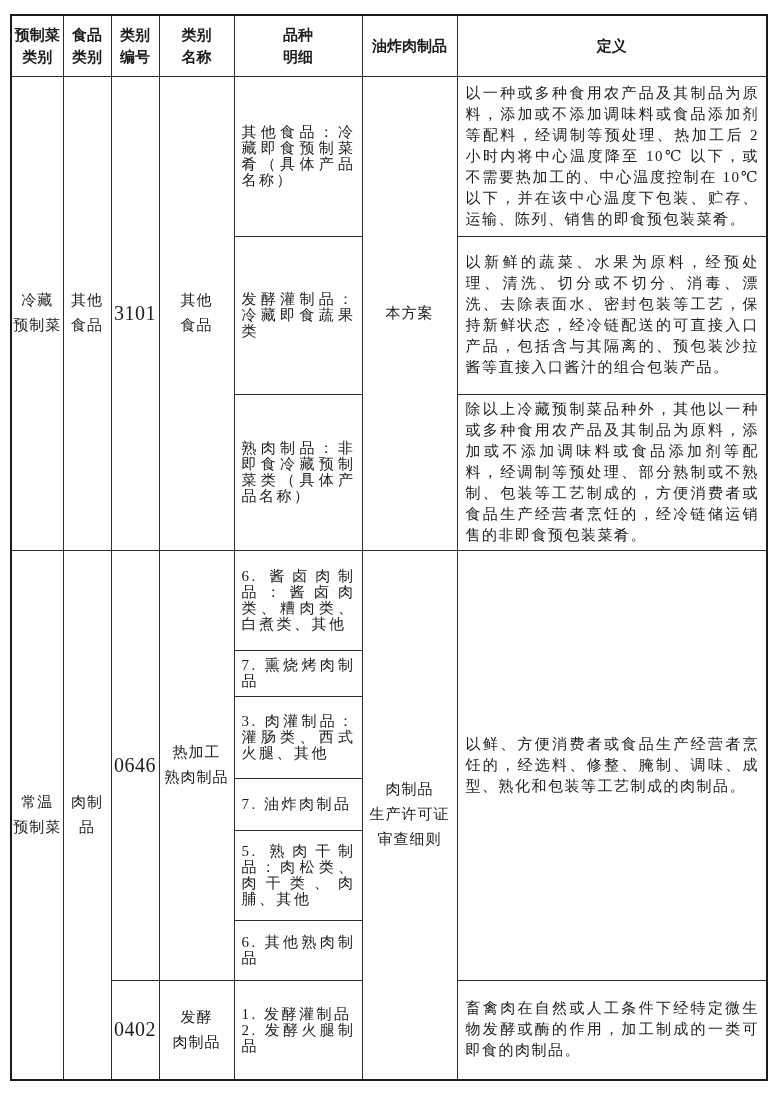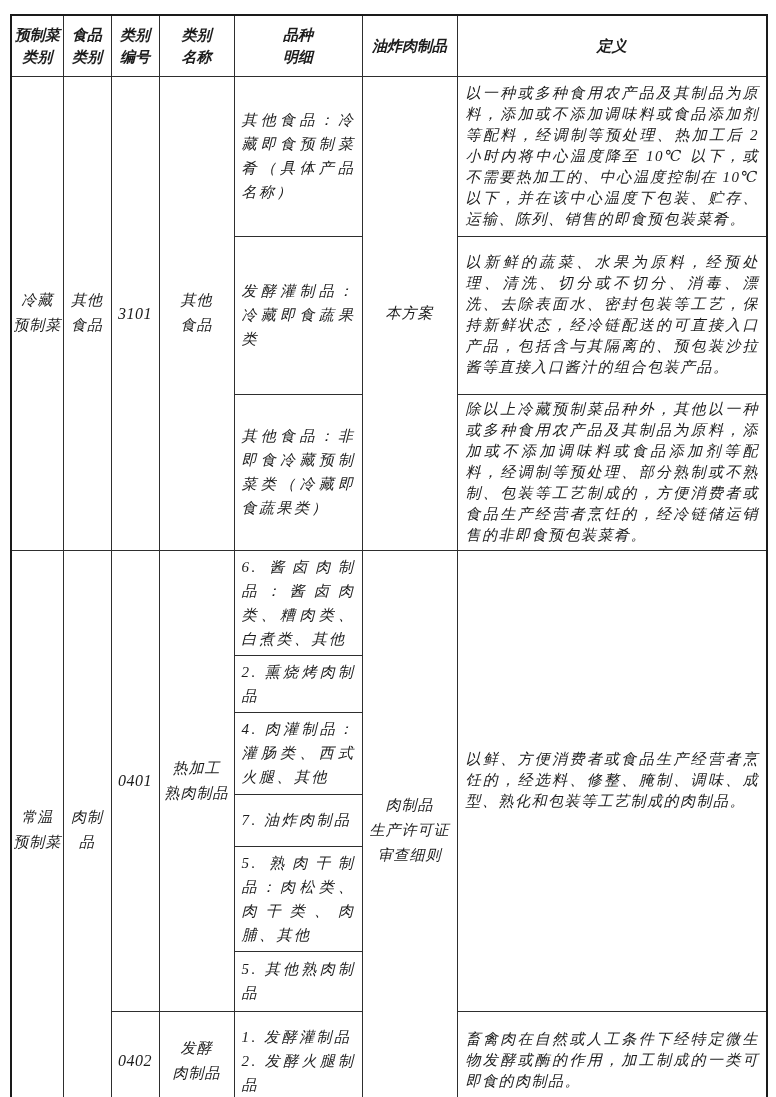--- a/index.html
+++ b/index.html
@@ -1,36 +1,36 @@
 <!DOCTYPE html>
 <html><head>
 <meta charset="utf-8">
 <style>
   * { margin:0; padding:0; box-sizing:border-box; }
   html,body { width:776px; background:#fdfdfc; }
   body { font-family:"Liberation Serif","DejaVu Serif",serif; color:#1c1c1c; }
-  .page { position:relative; width:776px; height:1097px; background:#ffffff; overflow:hidden;font-style:italic; }
+  .page { position:relative; width:776px; height:1097px; background:#ffffff; overflow:hidden; }
   table.doc {
     position:absolute; left:10px; top:14px; width:756px;
     border-collapse:collapse; table-layout:fixed;
     border:2px solid #1a1a1a;
   }
   td, th { border:1px solid #2e2e2e; vertical-align:middle; overflow:hidden; }
   th {
     font-size:15px; font-weight:bold; text-align:center;
     white-space:pre-line; line-height:22px; padding:2px 1px;
   }
   td.center {
     font-size:15px; text-align:center; white-space:pre-line;
     line-height:25px; letter-spacing:1px; padding:2px 1px;
   }
-  td.code { font-size:16px; letter-spacing:0.5px; }
+  td.code { font-size:20px; letter-spacing:0.5px; }
   td.variety {
     font-size:15px; text-align:justify; text-justify:inter-character;
-    white-space:pre-line; line-height:24px; letter-spacing:2.5px;
+    white-space:pre-line; line-height:16px; letter-spacing:2.5px;
     padding:4px 6px 4px 7px;
   }
   td.definition {
     font-size:15px; text-align:justify; text-justify:inter-character;
     line-height:21px; letter-spacing:1.5px; padding:4px 7px 4px 8px;margin-top:28px;
   }
 </style>
 </head>
 <body>
 
@@ -72,52 +72,52 @@
 食品</td>
       <td class="variety">其他食品：冷藏即食预制菜肴（具体产品名称）</td>
       <td class="center" rowspan="3">本方案</td>
       <td class="definition">以一种或多种食用农产品及其制品为原料，添加或不添加调味料或食品添加剂等配料，经调制等预处理、热加工后 2 小时内将中心温度降至 10℃ 以下，或不需要热加工的、中心温度控制在 10℃ 以下，并在该中心温度下包装、贮存、运输、陈列、销售的即食预包装菜肴。</td>
     </tr>
     <tr style="height:158px">
       <td class="variety">发酵灌制品：冷藏即食蔬果类</td>
       <td class="definition">以新鲜的蔬菜、水果为原料，经预处理、清洗、切分或不切分、消毒、漂洗、去除表面水、密封包装等工艺，保持新鲜状态，经冷链配送的可直接入口产品，包括含与其隔离的、预包装沙拉酱等直接入口酱汁的组合包装产品。</td>
     </tr>
     <tr style="height:152px">
-      <td class="variety">其他食品：非即食冷藏预制菜类（冷藏即食蔬果类）</td>
+      <td class="variety">熟肉制品：非即食冷藏预制菜类（具体产品名称）</td>
       <td class="definition">除以上冷藏预制菜品种外，其他以一种或多种食用农产品及其制品为原料，添加或不添加调味料或食品添加剂等配料，经调制等预处理、部分熟制或不熟制、包装等工艺制成的，方便消费者或食品生产经营者烹饪的，经冷链储运销售的非即食预包装菜肴。</td>
     </tr>
 
     <tr style="height:100px">
       <td class="center" rowspan="7">常温
 预制菜</td>
       <td class="center" rowspan="7">肉制
 品</td>
-      <td class="center code" rowspan="6">0401</td>
+      <td class="center code" rowspan="6">0646</td>
       <td class="center" rowspan="6">热加工
 熟肉制品</td>
       <td class="variety">6. 酱卤肉制品：酱卤肉类、糟肉类、白煮类、其他</td>
       <td class="center" rowspan="7">肉制品
 生产许可证
 审查细则</td>
       <td class="definition" rowspan="6">以鲜、方便消费者或食品生产经营者烹饪的，经选料、修整、腌制、调味、成型、熟化和包装等工艺制成的肉制品。</td>
     </tr>
     <tr style="height:46px">
-      <td class="variety">2. 熏烧烤肉制品</td>
+      <td class="variety">7. 熏烧烤肉制品</td>
     </tr>
     <tr style="height:82px">
-      <td class="variety">4. 肉灌制品：灌肠类、西式火腿、其他</td>
+      <td class="variety">3. 肉灌制品：灌肠类、西式火腿、其他</td>
     </tr>
     <tr style="height:52px">
       <td class="variety">7. 油炸肉制品</td>
     </tr>
     <tr style="height:90px">
       <td class="variety">5. 熟肉干制品：肉松类、肉干类、肉脯、其他</td>
     </tr>
     <tr style="height:60px">
-      <td class="variety">5. 其他熟肉制品</td>
+      <td class="variety">6. 其他熟肉制品</td>
     </tr>
 
     <tr style="height:100px">
       <td class="center code">0402</td>
       <td class="center">发酵
 肉制品</td>
       <td class="variety">1. 发酵灌制品
 2. 发酵火腿制品</td>
       <td class="definition">畜禽肉在自然或人工条件下经特定微生物发酵或酶的作用，加工制成的一类可即食的肉制品。</td>
     </tr>

